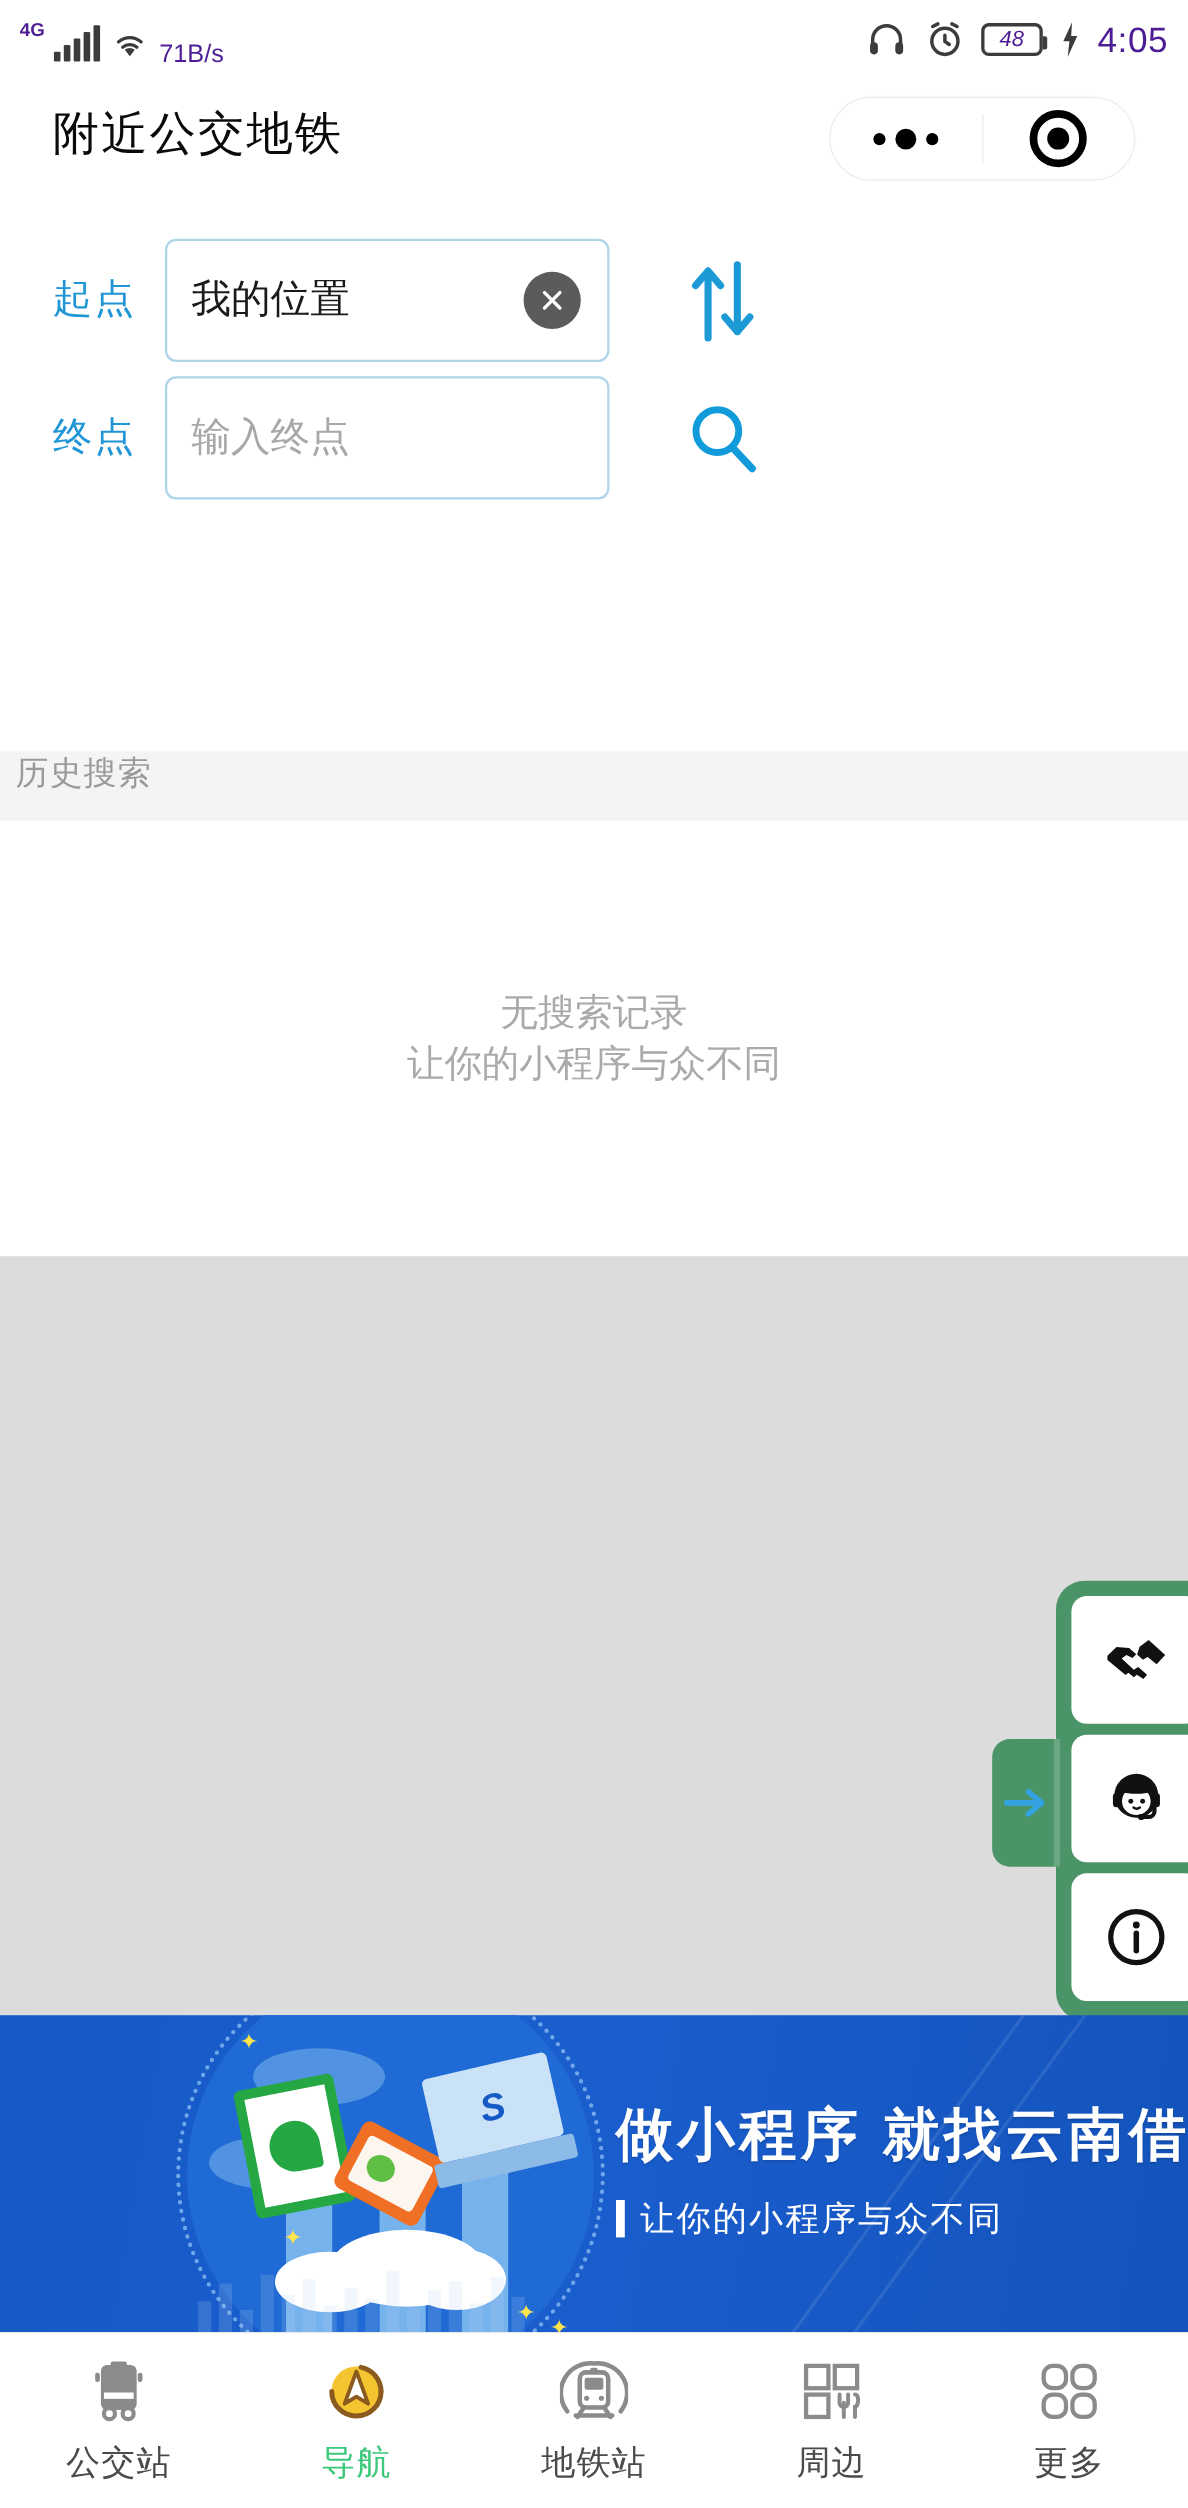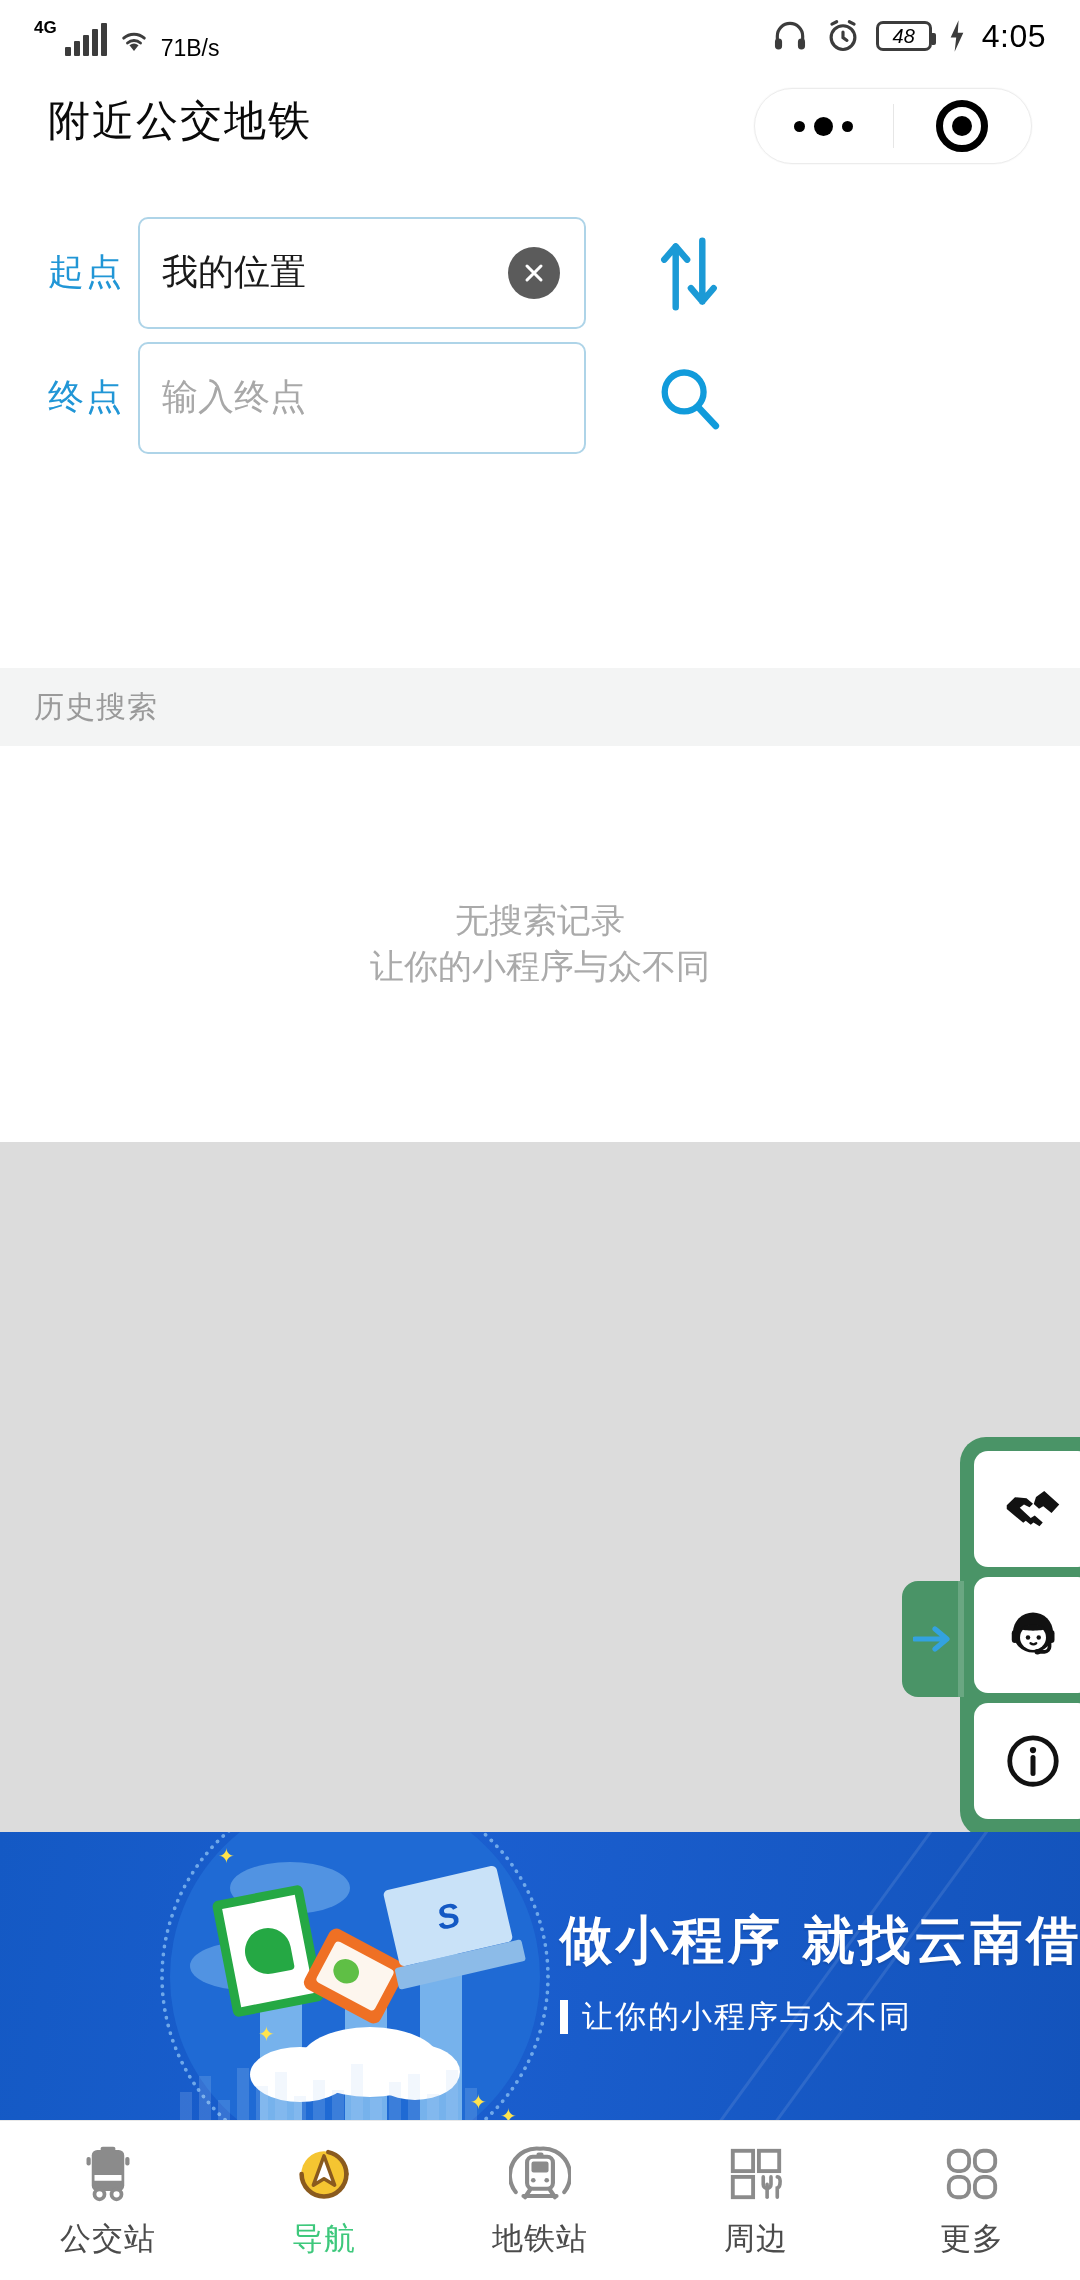--- a/index.html
+++ b/index.html
@@ -9,21 +9,21 @@
     background:#ffffff;
     overflow:hidden;
     position:relative;
   }
   .screen{ position:relative; width:1080px; height:2280px; background:#fff; overflow:hidden; }
 
   
   .statusbar{
     position:absolute; top:0; left:0; width:1080px; height:72px;
     display:flex; align-items:center; justify-content:space-between;
-    padding:0 34px; color:#000000;
+    padding:0 18px; color:#4c1d95;
   }
   .sb-left{ display:flex; align-items:flex-end; gap:8px; height:52px; }
   .sb-right{ display:flex; align-items:center; gap:14px; }
   .net-label{ font-size:17px; line-height:1; margin-bottom:26px; font-weight:600; }
   .bars{ display:flex; align-items:flex-end; gap:3px; height:34px; margin-bottom:6px;}
   .bars i{ display:block; width:6px; background:#3c3c3c; border-radius:1px; }
   .bars i:nth-child(1){height:9px;}
   .bars i:nth-child(2){height:15px;}
   .bars i:nth-child(3){height:21px;}
   .bars i:nth-child(4){height:27px;}
@@ -73,44 +73,44 @@
   
   .form{
     position:absolute; top:170px; left:0; width:1080px; height:470px; background:#fff;
   }
   .row{ display:flex; align-items:center; height:125px; padding:0 0 0 48px; }
   .row.first{ margin-top:40px; }
   .row-label{
     width:90px; font-size:36px; color:#2196d6; letter-spacing:2px; flex:none;
   }
   .field{
-    position:relative; flex:none; width:448px; height:112px;
+    position:relative; flex:none; width:404px; height:112px;
     border:2px solid #aed4e8; border-radius:10px; background:#fff;
-    display:flex; align-items:center; padding:0 22px;
+    display:flex; align-items:center; padding:0 22px;margin-left:12px;
   }
   .field .val{ font-size:36px; color:#1a1a1a; }
   .field .ph{ font-size:36px; color:#a8a8a8; }
   .clear-btn{
     position:absolute; right:24px; top:50%; transform:translateY(-50%);
     width:52px; height:52px; border-radius:50%; background:#5b5b5b;
     display:flex; align-items:center; justify-content:center;
   }
   .swap-btn{
     margin-left:60px; width:86px; height:86px;
     display:flex; align-items:center; justify-content:center;
   }
   .search-btn{
     margin-left:60px; width:86px; height:86px;
     display:flex; align-items:center; justify-content:center;
   }
 
   
   .history-head{
-    position:absolute; top:668px; left:0; width:1080px; height:78px;
-    background:#f3f4f4; display:flex; align-items:center; padding:0 34px;
+    position:absolute; top:683px; left:0; width:1080px; height:78px;
+    background:#f3f4f4; display:flex; padding:0 14px;
   }
   .history-head span{ font-size:30px; color:#9a9a9a; letter-spacing:1px; }
   .history-body{
     position:absolute; top:746px; left:0; width:1080px; height:396px;
     background:#fff; display:flex; flex-direction:column;
     align-items:center; justify-content:center; 
   }
   .history-body .l1{ font-size:34px; color:#aaaaaa; }
   .history-body .l2{ font-size:34px; color:#aaaaaa; }
 

